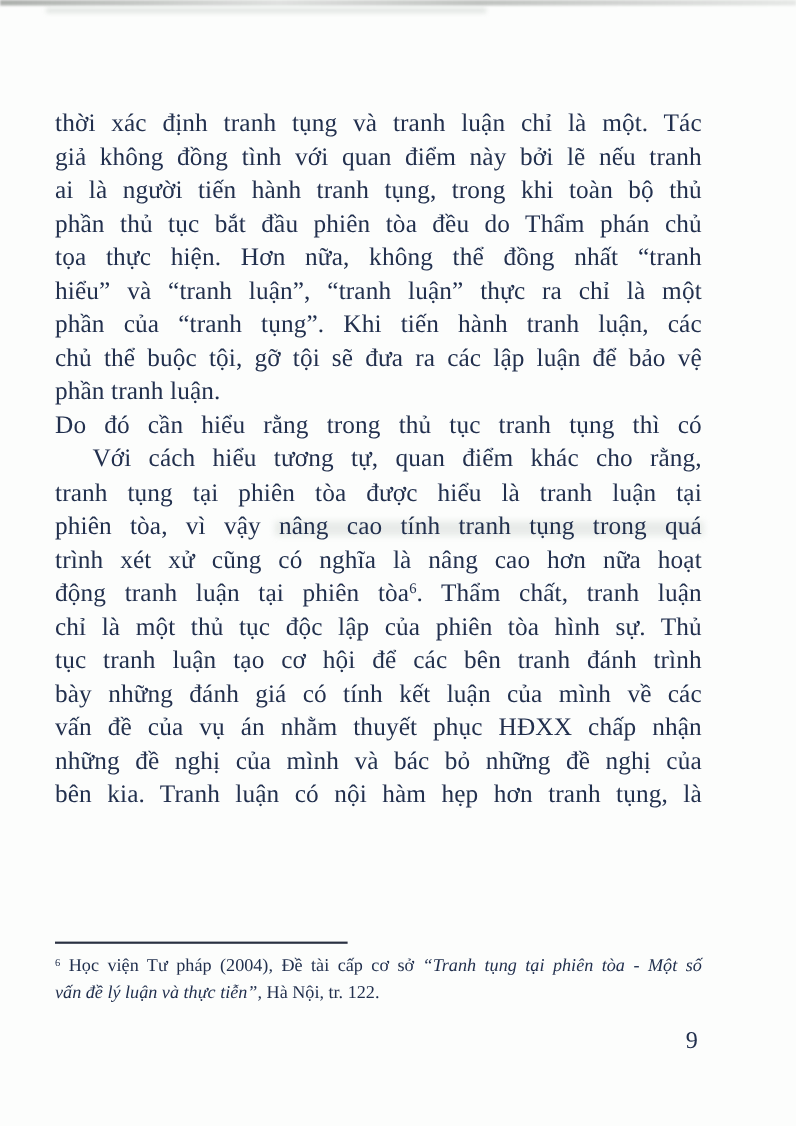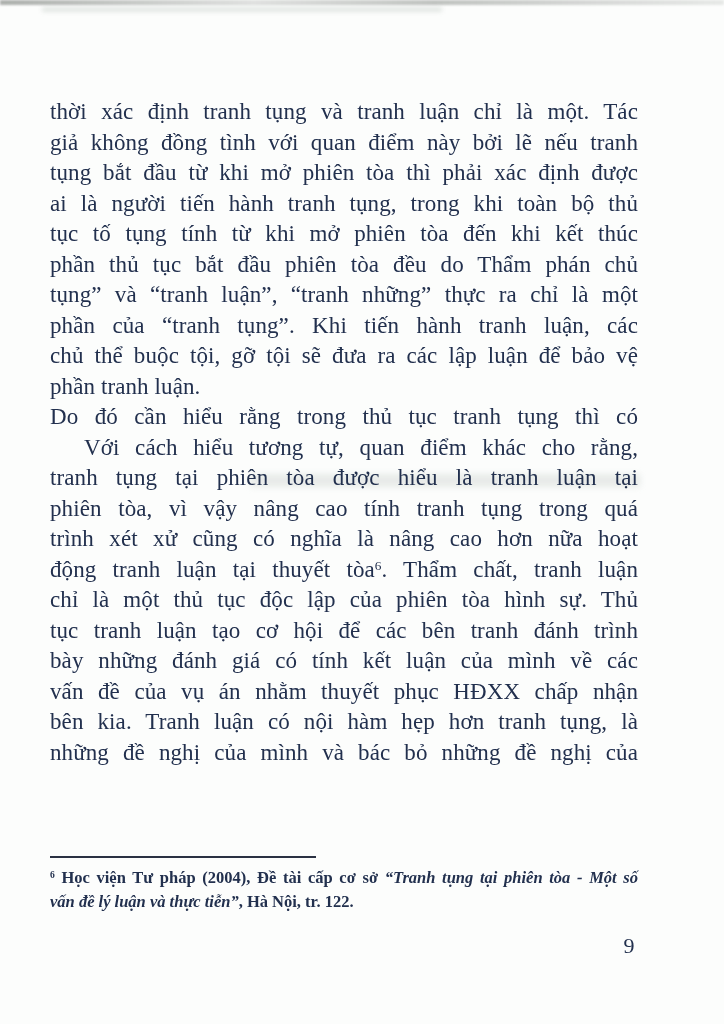--- a/index.html
+++ b/index.html
@@ -56,61 +56,60 @@
   .it { font-style: italic; }
   
   .footnote-sep {
     position: absolute; left: 50px; top: 856px; width: 266px; height: 0;
     border-top: 2px solid #2a3142;
   }
   .footnote {
     position: absolute; left: 50px; top: 866px; width: 588px;
     font-size: 16.5px; line-height: 24px;
   }
-  .footnote .line { white-space: nowrap; font-weight: bold; }
+  .footnote .line { white-space: nowrap; }
   .footnote sup { vertical-align: 5px; }
   .page-number {
     position: absolute; left: 612px; top: 933px; width: 34px;
     font-size: 22px; text-align: center; color: var(--ink);
   }
 </style>
 </head>
 <body>
 
 <div class="page">
   <div class="scan-top"></div>
   <div class="scan-smudge"></div>
   <div class="ghost-bleed"></div>
 
   <main class="body-text">
       <div class="para">
         <div class="line">thời xác định tranh tụng và tranh luận chỉ là một. Tác</div>
         <div class="line">giả không đồng tình với quan điểm này bởi lẽ nếu tranh</div>
-        <div class="line">tụng bắt đầu từ khi mở phiên tòa thì phải xác định được</div>
         <div class="line">ai là người tiến hành tranh tụng, trong khi toàn bộ thủ</div>
-        <div class="line">tục tố tụng tính từ khi mở phiên tòa đến khi kết thúc</div>
         <div class="line">phần thủ tục bắt đầu phiên tòa đều do Thẩm phán chủ</div>
-        <div class="line">tụng” và “tranh luận”, “tranh những” thực ra chỉ là một</div>
+        <div class="line">tọa thực hiện. Hơn nữa, không thể đồng nhất “tranh</div>
+        <div class="line">hiểu” và “tranh luận”, “tranh luận” thực ra chỉ là một</div>
         <div class="line">phần của “tranh tụng”. Khi tiến hành tranh luận, các</div>
         <div class="line">chủ thể buộc tội, gỡ tội sẽ đưa ra các lập luận để bảo vệ</div>
         <div class="line rag">phần tranh luận.</div>
         <div class="line">Do đó cần hiểu rằng trong thủ tục tranh tụng thì có</div>
       </div>
       <div class="para">
         <div class="line indent">Với cách hiểu tương tự, quan điểm khác cho rằng,</div>
         <div class="line">tranh tụng tại phiên tòa được hiểu là tranh luận tại</div>
         <div class="line">phiên tòa, vì vậy nâng cao tính tranh tụng trong quá</div>
         <div class="line">trình xét xử cũng có nghĩa là nâng cao hơn nữa hoạt</div>
-        <div class="line"><span>động tranh luận tại thuyết tòa</span><sup>6</sup><span>. Thẩm chất, tranh luận</span></div>
+        <div class="line"><span>động tranh luận tại phiên tòa</span><sup>6</sup><span>. Thẩm chất, tranh luận</span></div>
         <div class="line">chỉ là một thủ tục độc lập của phiên tòa hình sự. Thủ</div>
         <div class="line">tục tranh luận tạo cơ hội để các bên tranh đánh trình</div>
         <div class="line">bày những đánh giá có tính kết luận của mình về các</div>
         <div class="line">vấn đề của vụ án nhằm thuyết phục HĐXX chấp nhận</div>
+        <div class="line">những đề nghị của mình và bác bỏ những đề nghị của</div>
         <div class="line">bên kia. Tranh luận có nội hàm hẹp hơn tranh tụng, là</div>
-        <div class="line">những đề nghị của mình và bác bỏ những đề nghị của</div>
       </div>
     </main>
 
   <div class="footnote-sep"></div>
   <div class="footnote">
       <div class="line"><sup>6</sup><span> Học viện Tư pháp (2004), Đề tài cấp cơ sở </span><span class="it">“Tranh tụng tại phiên tòa - Một số</span></div>
       <div class="line rag"><span class="it">vấn đề lý luận và thực tiễn”</span><span>, Hà Nội, tr. 122.</span></div>
     </div>
 
   <div class="page-number">9</div>

